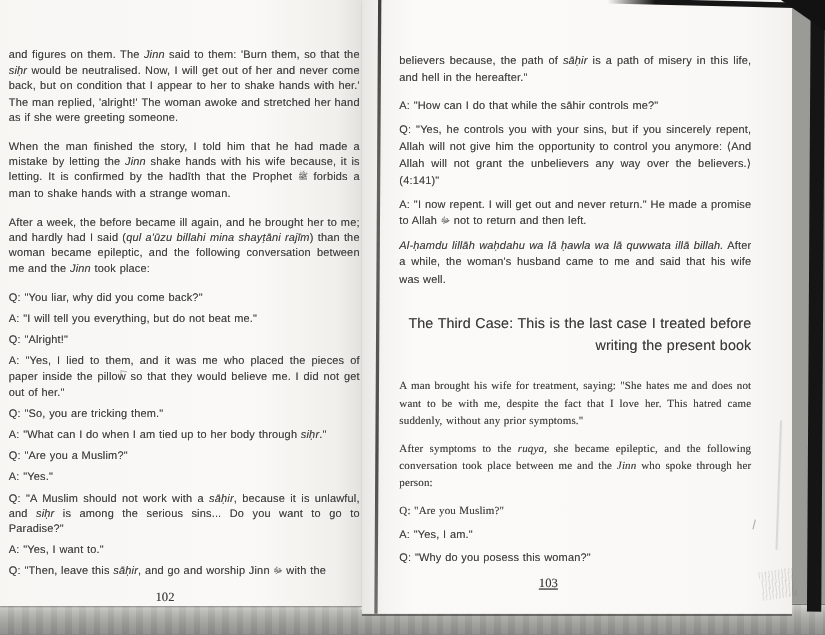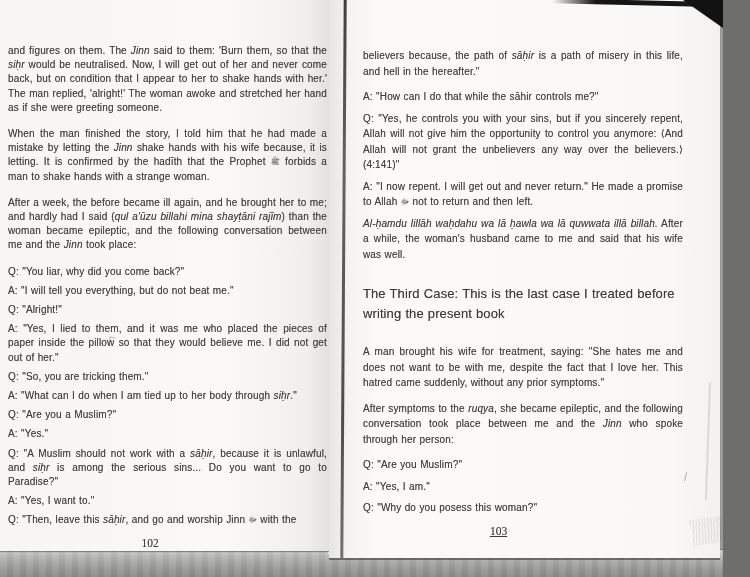--- a/index.html
+++ b/index.html
@@ -1,20 +1,19 @@
 <!DOCTYPE html>
 <html><head>
 <meta charset="utf-8">
 <style>
   html,body{margin:0;padding:0;background:#6e6e6b;}
   #stage{
-    position:relative;width:696px;height:577px;overflow:hidden;
+    position:relative;width:750px;height:577px;overflow:hidden;
     background:#9a9a97;
     font-family:"Liberation Sans","DejaVu Sans",sans-serif;
-    padding-left:27px;
   }
   
   .band{
     position:absolute;left:0;top:549px;width:750px;height:28px;z-index:1;
     background:linear-gradient(180deg,#d2d2ce 0%,#b4b4b0 30%,#9e9e9b 62%,#8b8b89 100%);
     box-shadow:inset 0 1px 0 rgba(90,90,88,.8);
   }
   .band::after{
     content:"";position:absolute;inset:0;
     background:repeating-linear-gradient(90deg,rgba(255,255,255,.05) 0 7px,rgba(0,0,0,.04) 7px 13px);
@@ -47,24 +46,24 @@
     text-shadow:0 0 .5px rgba(70,70,70,.55);
   }
   .page-left .content{padding:44px 7px 0 8px;line-height:14.2px;}
   .page-right .content{padding:48px 37px 0 34px;line-height:15.5px;}
   .block{text-align:justify;margin:0;}
   .page-left .para{margin-bottom:12px;}
   .page-left .qa{margin-bottom:5px;}
   .page-right .para{margin-bottom:10px;}
   .page-right .qa{margin-bottom:6px;}
   .heading{
-    font-size:13px;line-height:20px;margin:22px 0 20px;text-align:left;
+    font-size:13px;line-height:20px;margin:22px 0 20px;text-align:right;
     letter-spacing:.1px;color:#3a3a3a;
   }
-  .sp-lg{margin-top:6px;}
+  .sp-lg{margin-top:6px;font-family:Liberation Serif, serif;}
   .i{font-style:italic;}
   .h{display:inline-block;font-size:7.5px;line-height:1;transform:translateY(-1px);color:#4a4a4a;}
   .pagenum{
     font-family:"Liberation Serif","DejaVu Serif",serif;font-size:11.5px;color:#3c3c3c;
     text-align:center;margin-top:9px;text-shadow:0 0 .5px rgba(70,70,70,.5);
   }
   .pagenum-left{transform:translateX(-17px);}
   .pagenum-right{transform:translateX(-26px);text-decoration:underline;}
   
   .top-edge{

